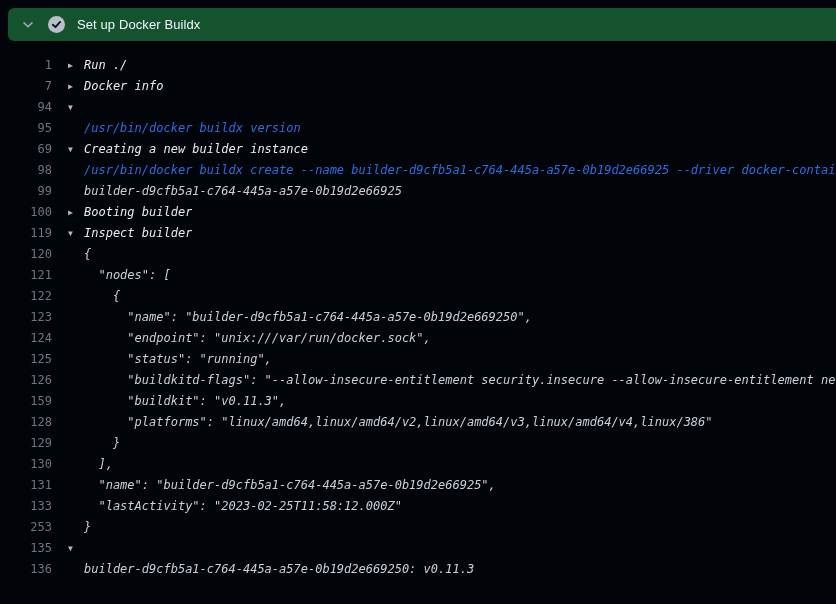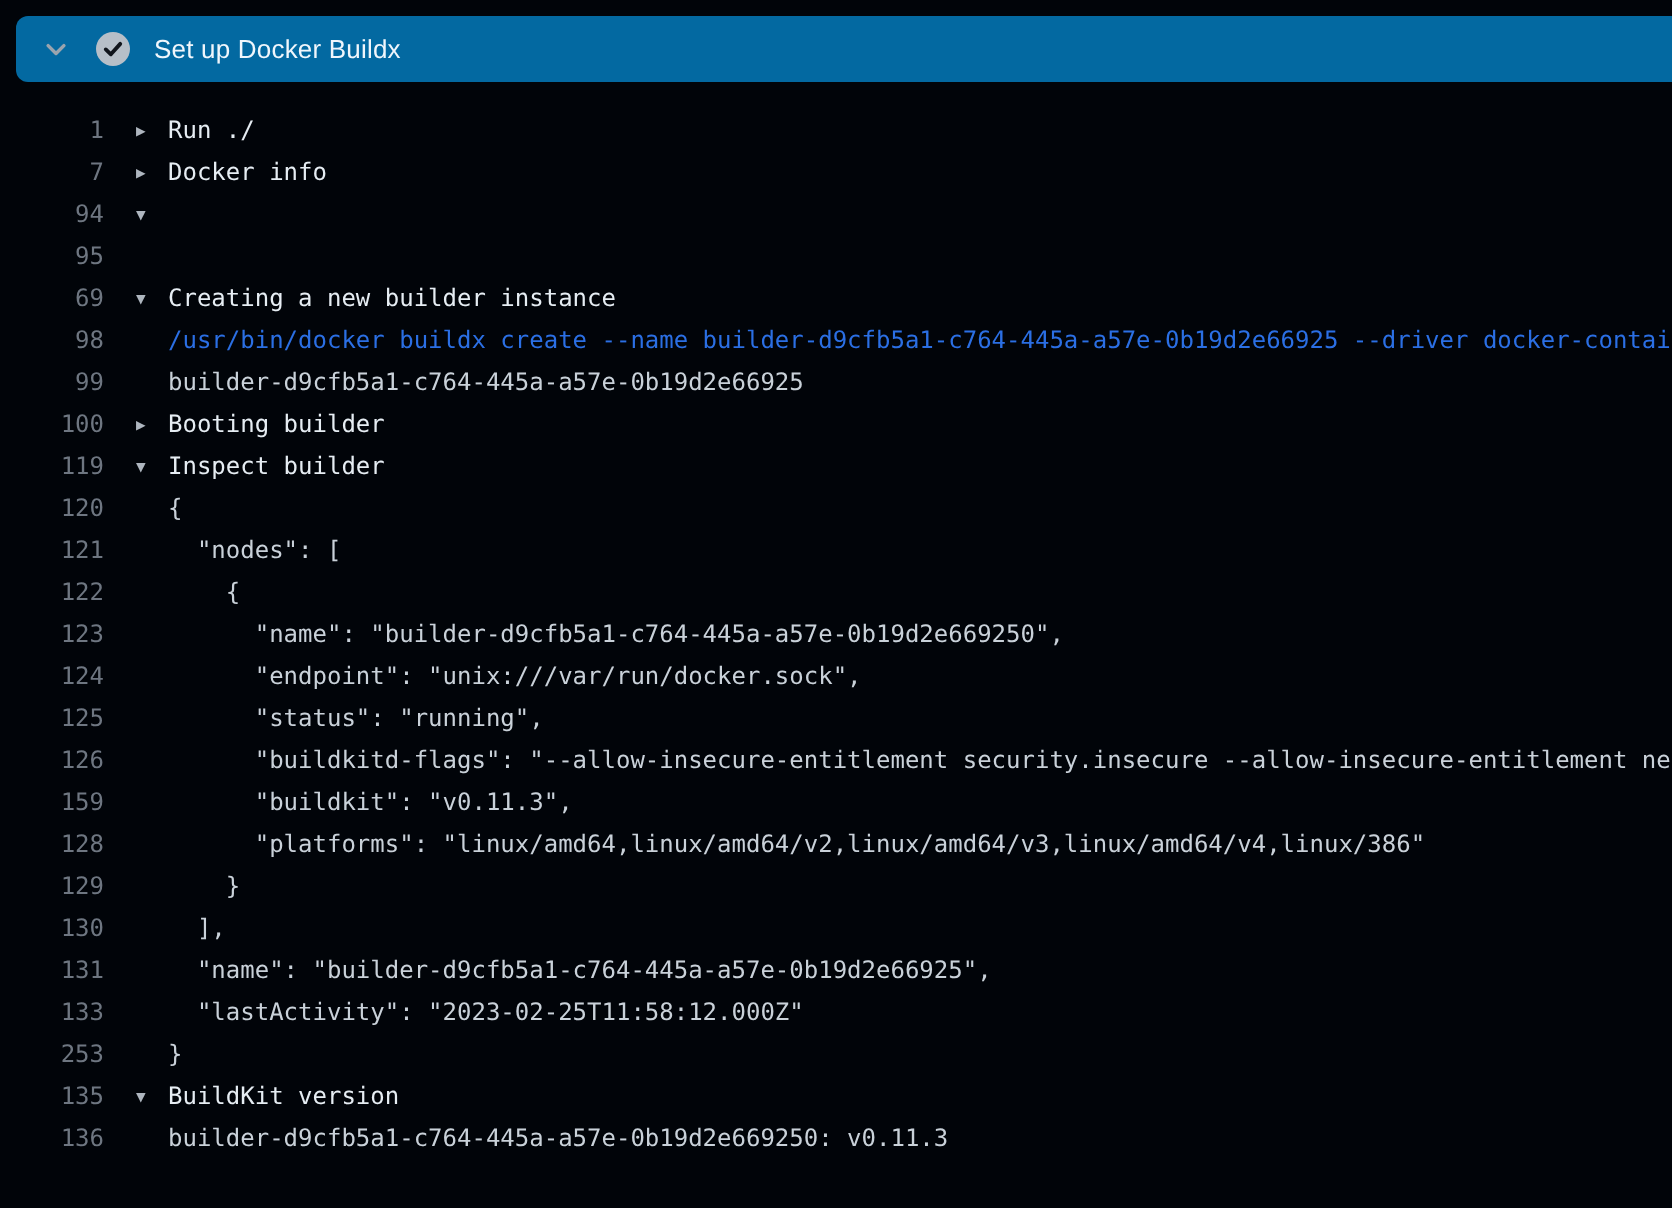--- a/index.html
+++ b/index.html
@@ -5,21 +5,21 @@
   * { margin: 0; padding: 0; box-sizing: border-box; }
   html, body { width: 836px; height: 604px; overflow: hidden; }
   body {
     background: #010409;
     font-family: "Liberation Sans", sans-serif;
   }
   .step-header {
     position: absolute;
     left: 8px; top: 8px; right: 0;
     height: 33px;
-    background: #0369a1;
+    background: #14532d;
     border-radius: 6px 0 0 6px;
     display: flex;
     align-items: center;
     cursor: pointer;
   }
   .chev { margin-left: 13px; display: flex; align-items: center; }
   .check { margin-left: 13px; display: flex; align-items: center; }
   .step-title {
     margin-left: 12px;
     color: #f0f6fc;
@@ -57,21 +57,21 @@
     flex: 0 0 16px;
     color: #aeb6bf;
     font-size: 8px;
     line-height: 21px;
     text-align: left;
   }
   .group-collapsed .log-text, .group-expanded .log-text { color: #e6edf3; }
   .group-collapsed, .group-expanded { cursor: pointer; }
   .output .log-text { color: #c9d1d9; }
   .command .log-text { color: #2b6fe4; }
-  .log-text { white-space: pre; }
+  .log-text { white-space: pre; font-style: italic; }
 </style>
 </head>
 <body>
 
 <div class="step-header">
   <span class="chev">
     <svg width="14" height="14" viewBox="0 0 16 16">
       <path d="M3.5 5.5 L8 10 L12.5 5.5" fill="none" stroke="#9aa4ae" stroke-width="2" stroke-linecap="round" stroke-linejoin="round"></path>
     </svg>
   </span>
@@ -103,20 +103,21 @@
       <div class="log-line group-expanded">
     <span class="line-number">94</span>
     <span class="line-content">
       <span class="arrow">▼</span>
     </span>
   </div>
       <div class="log-line command">
     <span class="line-number">95</span>
     <span class="line-content">
       <span class="arrow"></span>
+      <span class="log-text">/usr/bin/docker buildx version</span>
     </span>
   </div>
       <div class="log-line group-expanded">
     <span class="line-number">69</span>
     <span class="line-content">
       <span class="arrow">▼</span>
       <span class="log-text">Creating a new builder instance</span>
     </span>
   </div>
       <div class="log-line command">
@@ -242,21 +243,20 @@
     <span class="line-number">253</span>
     <span class="line-content">
       <span class="arrow"></span>
       <span class="log-text">}</span>
     </span>
   </div>
       <div class="log-line group-expanded">
     <span class="line-number">135</span>
     <span class="line-content">
       <span class="arrow">▼</span>
-      <span class="log-text">BuildKit version</span>
     </span>
   </div>
       <div class="log-line output">
     <span class="line-number">136</span>
     <span class="line-content">
       <span class="arrow"></span>
       <span class="log-text">builder-d9cfb5a1-c764-445a-a57e-0b19d2e669250: v0.11.3</span>
     </span>
   </div>
     </div>

